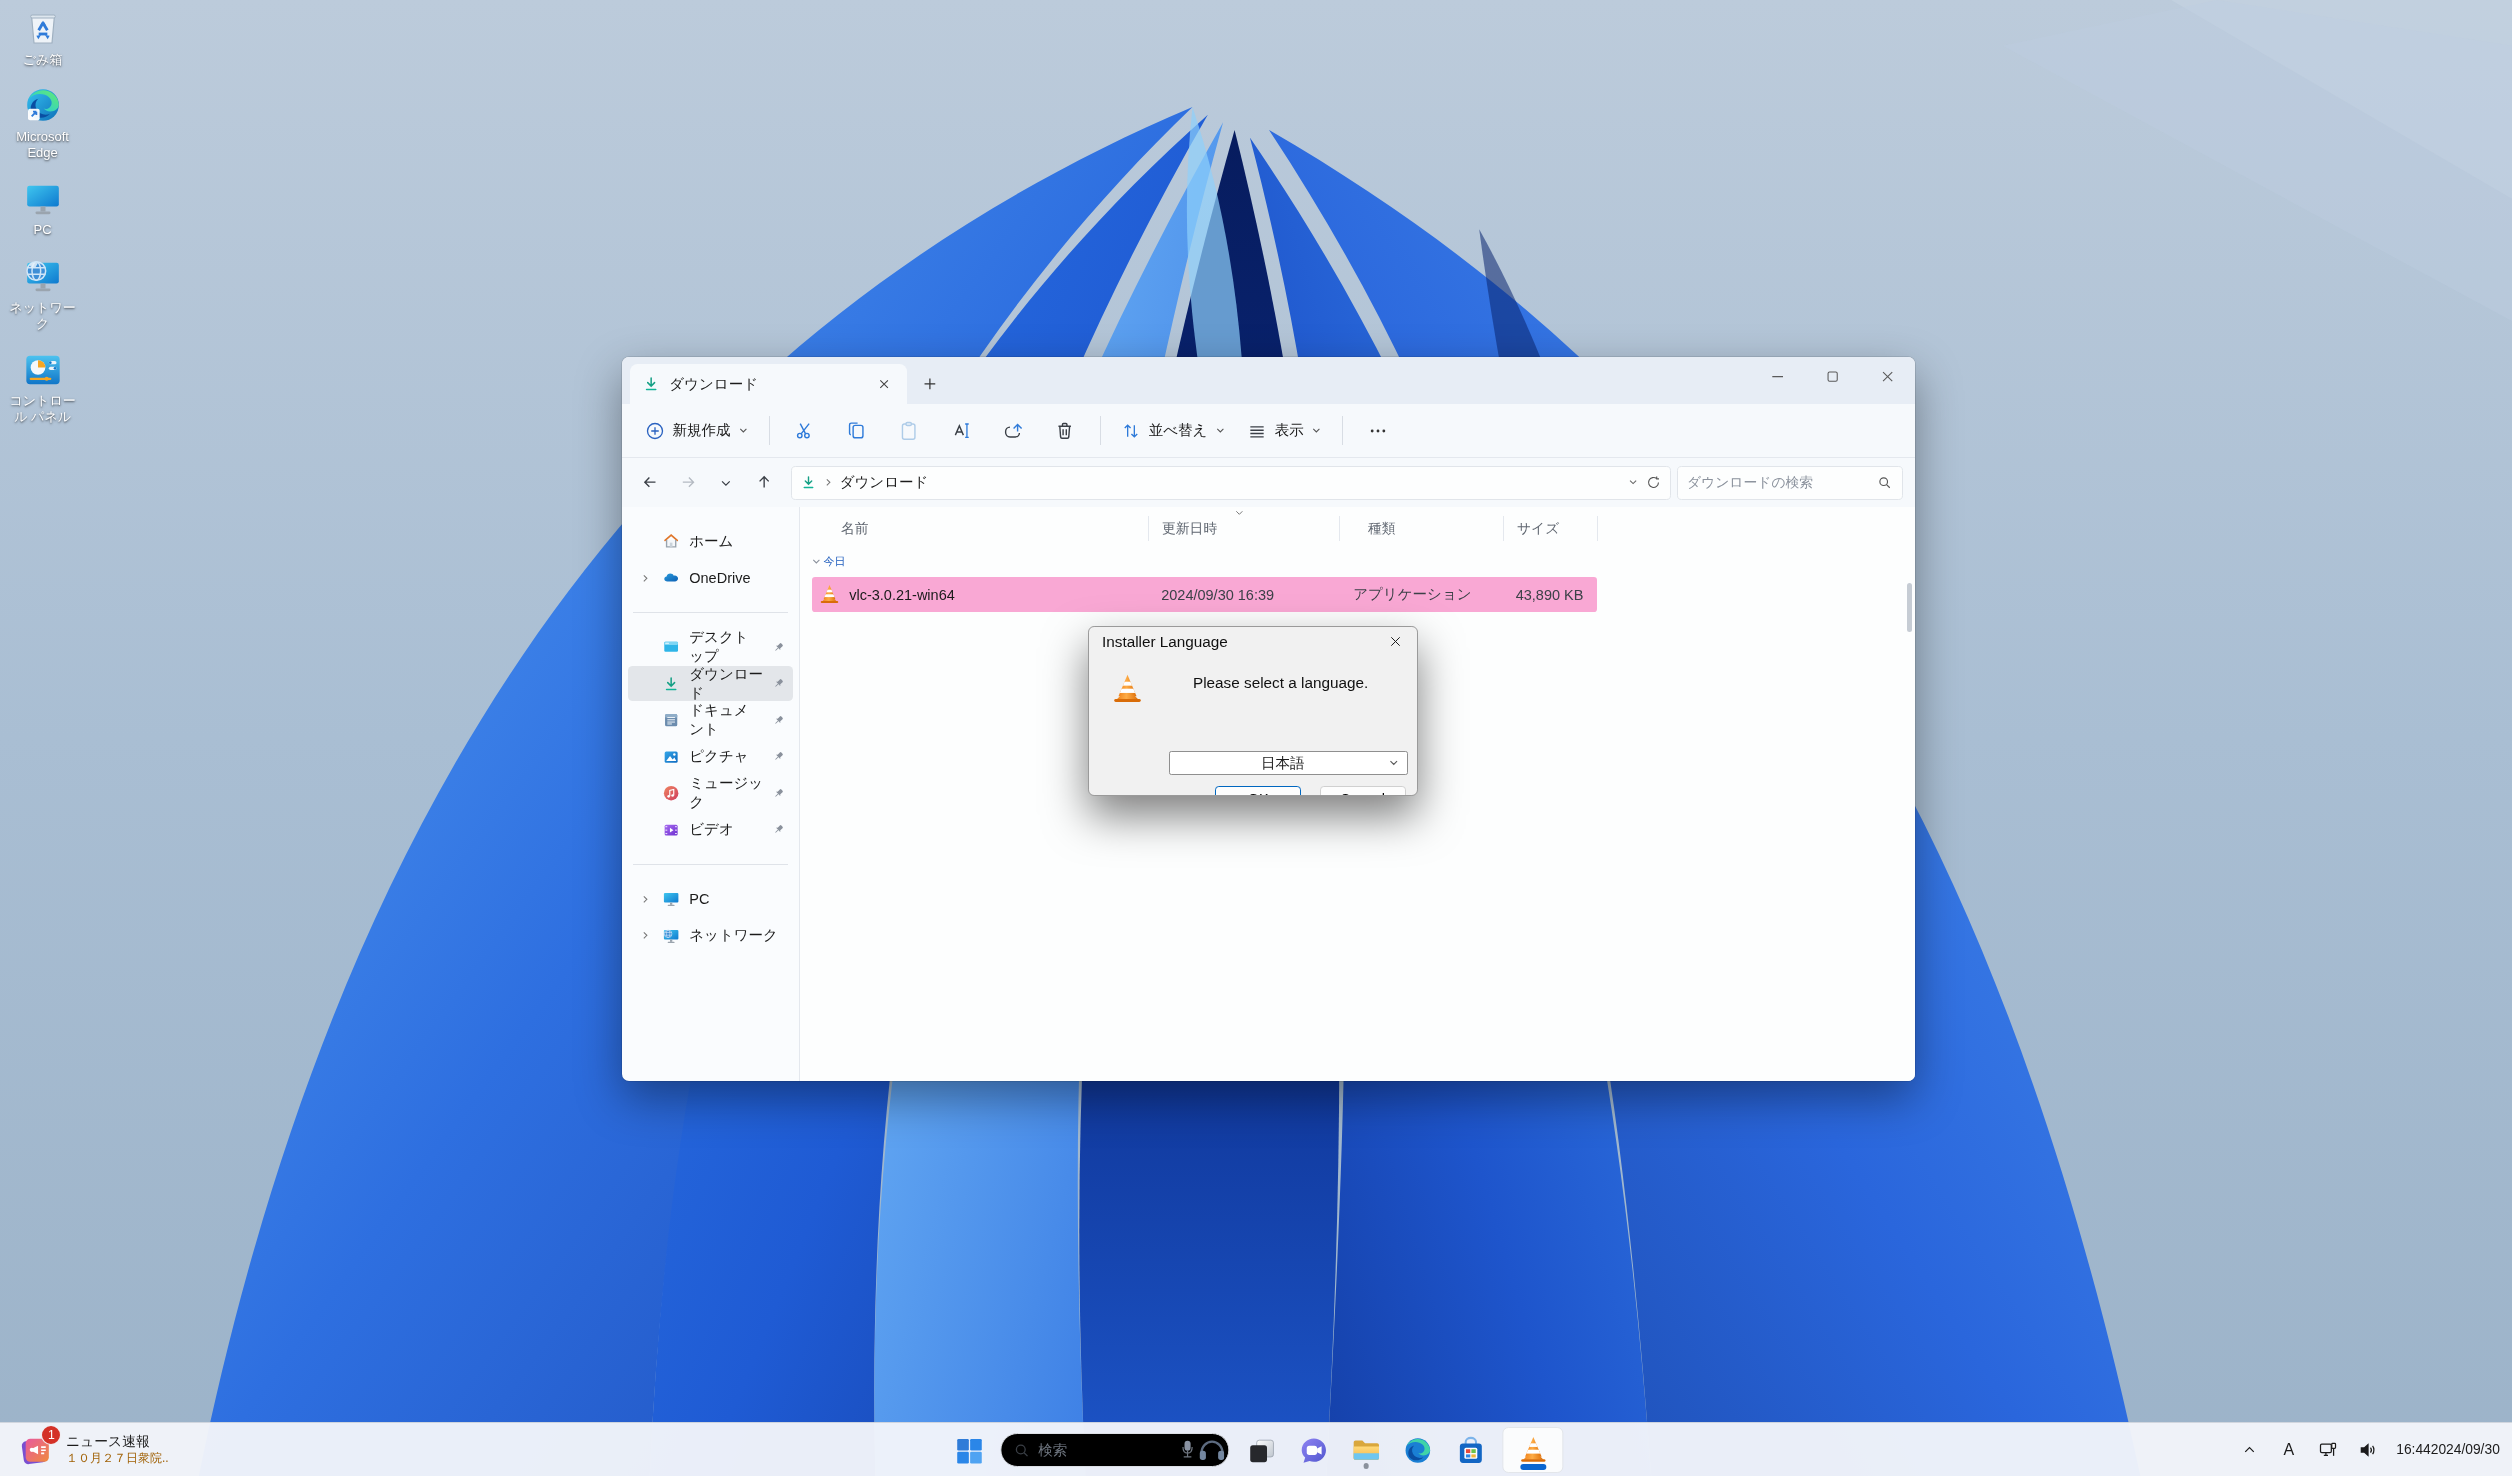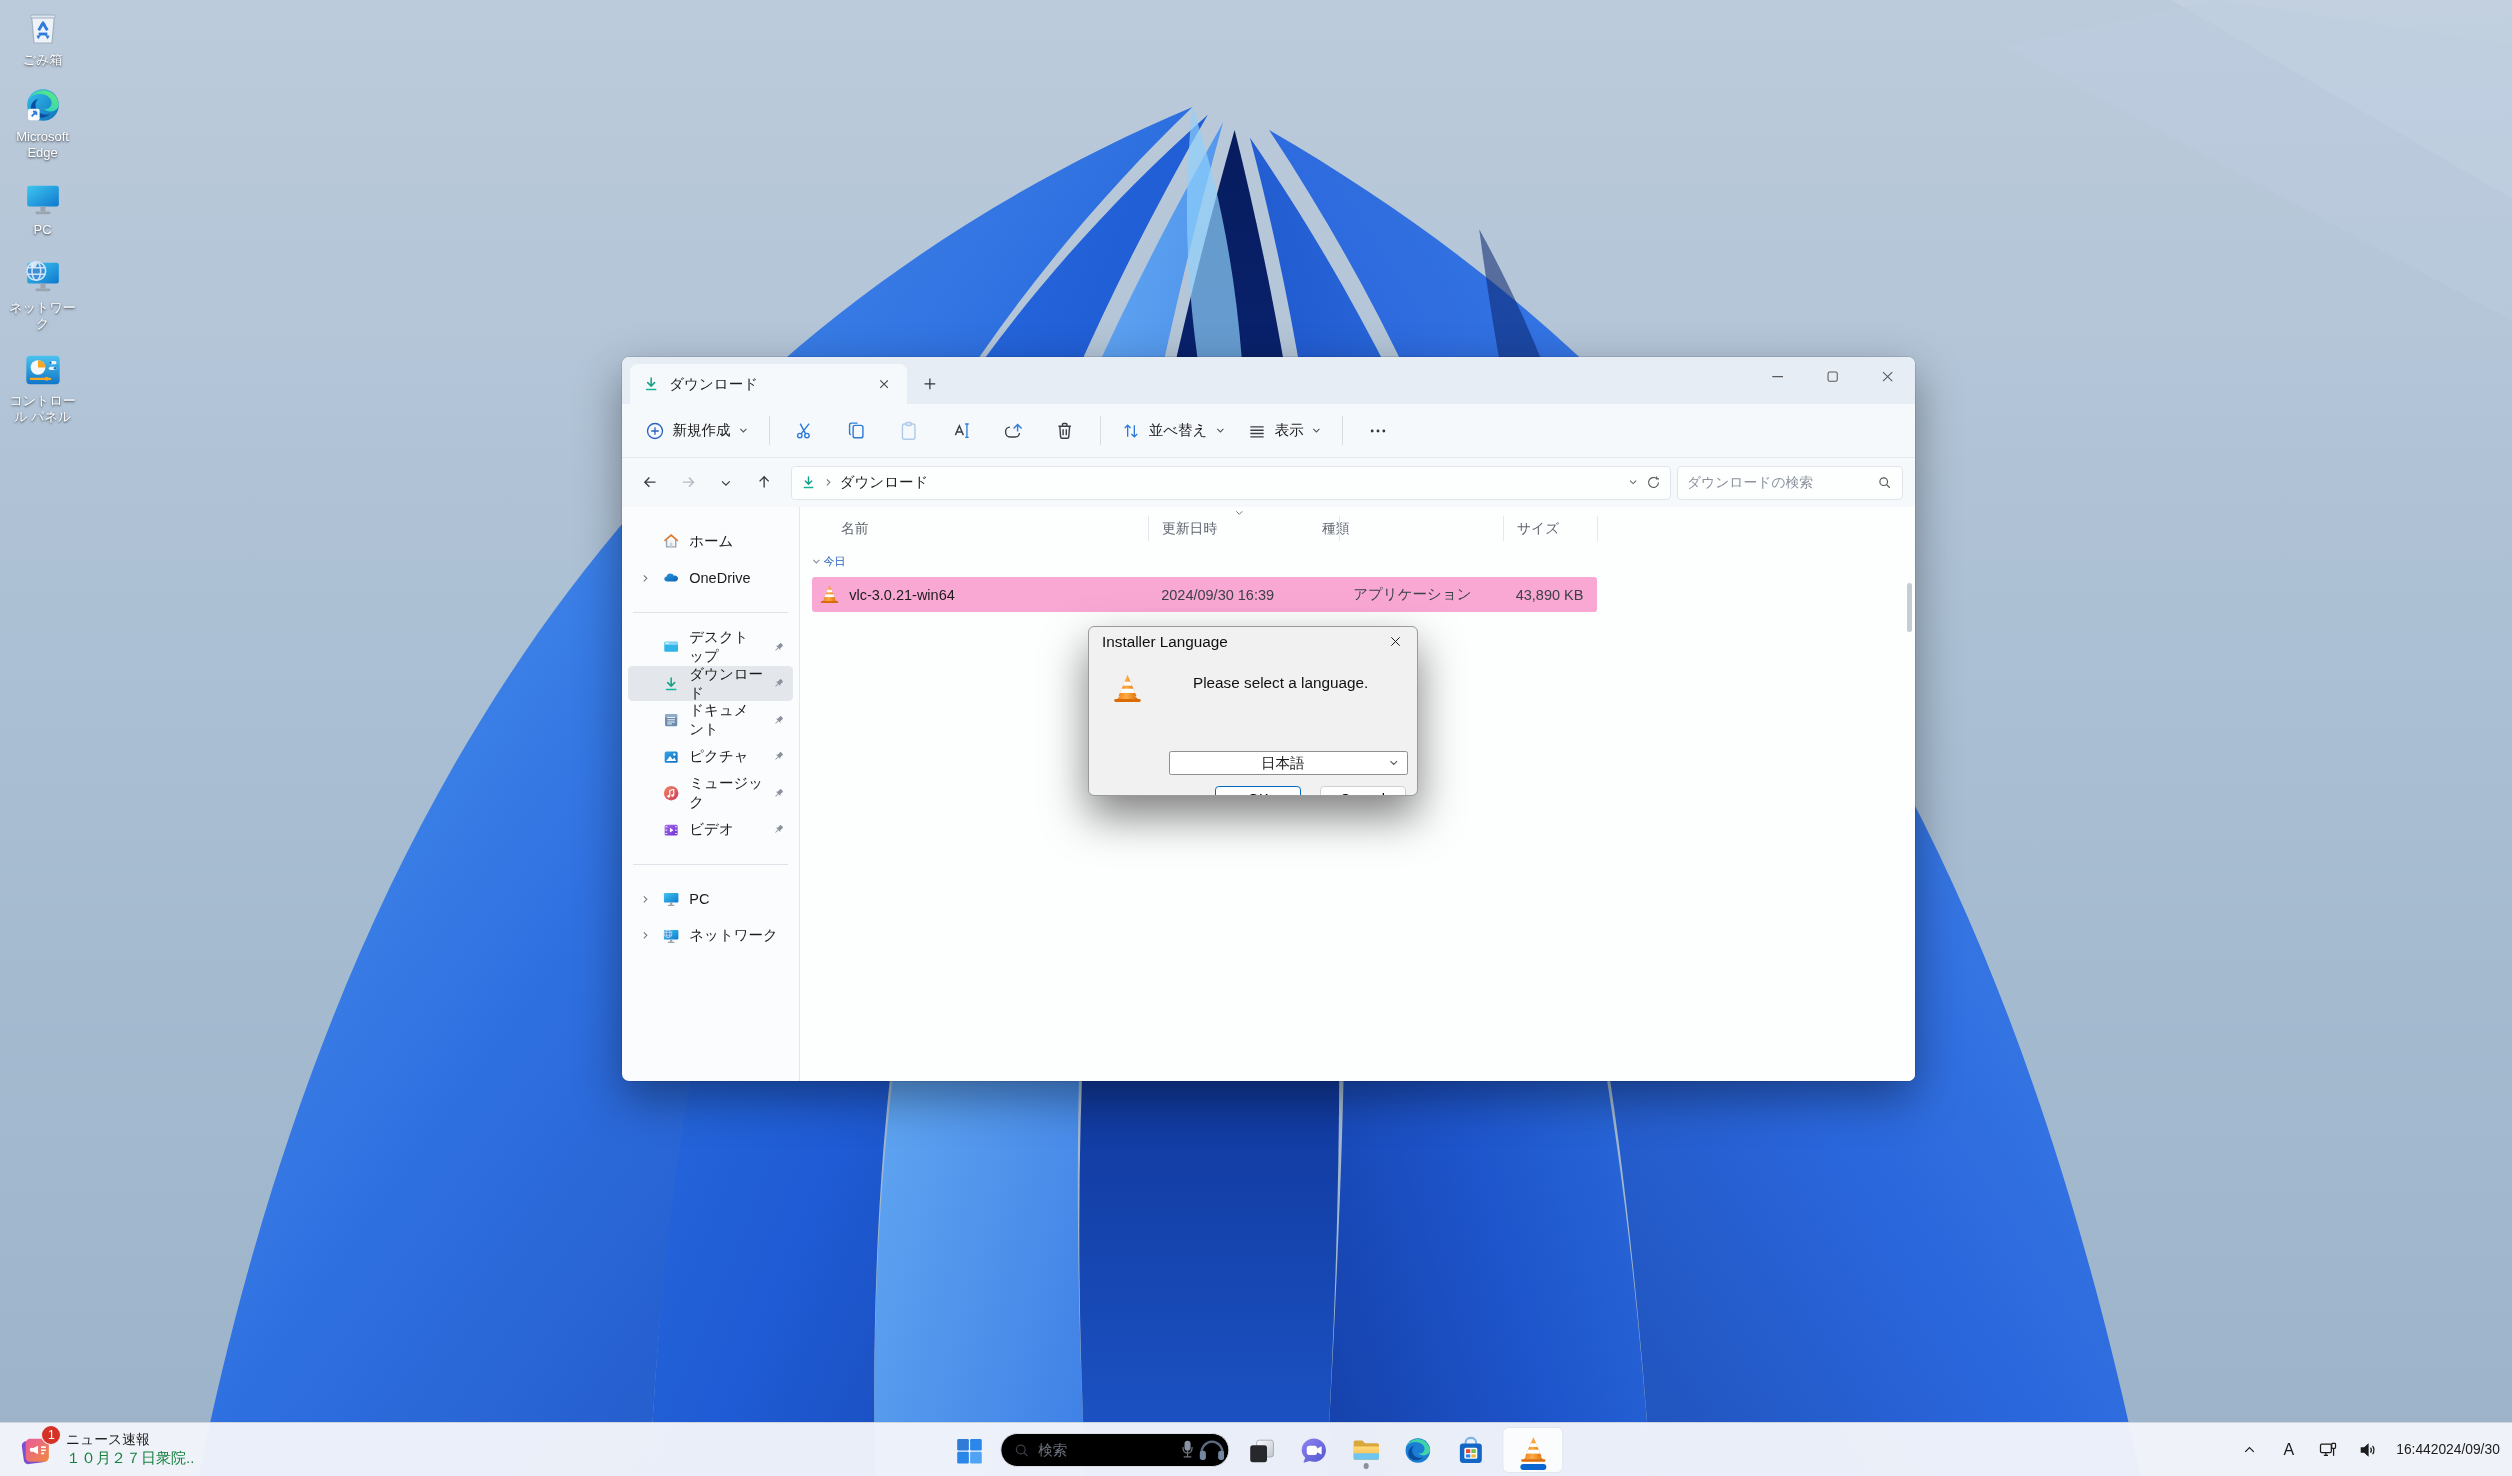--- a/index.html
+++ b/index.html
@@ -82,21 +82,21 @@
   .dlg-btn { width:86px; height:25px; border-radius:3.8px; background:#fdfdfd; border:0.8px solid #d0d0d0; font-size:14.5px; display:flex; align-items:center; justify-content:center; font-family:inherit; }
   .dlg-btn.primary { border:1.5px solid #0067c0; }
 
   
   .taskbar { position:absolute; left:0; bottom:0; width:2512px; height:54px; background:rgba(242,245,250,.96); border-top:0.8px solid rgba(120,130,145,.25); }
   .tb-news { position:absolute; left:10.7px; top:4.6px; height:44px; display:flex; align-items:center; gap:10.7px; padding:0 7.6px; border-radius:4.6px; }
   .news-glyph { position:relative; width:37px; height:37px; }
   .news-badge { position:absolute; right:-6.1px; top:-6.1px; min-width:20px; height:20px; border-radius:10px; background:#d43127; color:#fff; font-size:12.2px; display:flex; align-items:center; justify-content:center; border:1.5px solid rgba(242,245,250,.96); }
   .news-texts { display:flex; flex-direction:column; line-height:1.2; }
   .news-title { font-size:13.8px; color:#1b1b1b; }
-  .news-sub { font-size:15px; color:#15803d; }
+  .news-sub { font-size:12px; color:#a16207; }
   .tb-center { position:absolute; left:50%; top:0; height:54px; transform:translateX(-50%); display:flex; align-items:center; gap:12.2px; }
   .tb-icon-btn { width:40px; height:40px; border-radius:6.1px; display:flex; align-items:center; justify-content:center; position:relative; }
   .tb-search { width:229px; height:34px; border-radius:17.6px; background:#000000; border:0.8px solid #dcdfe5; display:flex; align-items:center; padding:0 4.6px 0 12.2px; gap:7.6px; }
   .tb-search .sp { flex:1; font-size:14.5px; color:#6f7680; }
   .run-dot { position:absolute; bottom:1.5px; left:50%; transform:translateX(-50%); width:5.4px; height:5.4px; border-radius:50%; background:#8a919c; }
   .vlc-btn { width:61px; height:46px; background:#fbfcfd; border:0.8px solid #e3e6ea; border-radius:6.1px; display:flex; align-items:center; justify-content:center; position:relative; }
   .active-pill { position:absolute; bottom:2.3px; left:50%; transform:translateX(-50%); width:26px; height:5.4px; border-radius:3.1px; background:#0b66d0; }
   .tb-tray { position:absolute; right:7.6px; top:0; height:54px; display:flex; align-items:center; gap:7.6px; }
   .tray-btn { height:37px; min-width:32px; display:flex; align-items:center; justify-content:center; border-radius:4.6px; padding:0 3.1px; }
   .ime { font-size:16px; color:#1b1b1b; }
@@ -629,21 +629,21 @@
       </div>
     </div>
 
     <div class="content">
       <div class="col-head">
         <span class="c" style="left:41px">名前</span>
         <span class="c" style="left:362px">更新日時</span>
         <svg class="sort-chev" style="left:434px" width="10.7" height="7.6" viewBox="0 0 14 10" fill="none" stroke="#777" stroke-width="1.3">
             <path d="M3 3 L7 7 L11 3"></path>
           </svg>
-        <span class="c" style="left:522px">種類</span>
+        <span class="c" style="left:568px">種類</span>
         <span class="c" style="left:717px">サイズ</span>
         <span class="col-div" style="left:348px"></span>
         <span class="col-div" style="left:539px"></span>
         <span class="col-div" style="left:703px"></span>
         <span class="col-div" style="left:797px"></span>
       </div>
       <div class="group-row">
         <svg width="10.7" height="10.7" viewBox="0 0 14 14" fill="none" stroke="#8a919c" stroke-width="1.4">
             <path d="M3 5 L7 9 L11 5"></path>
           </svg>

